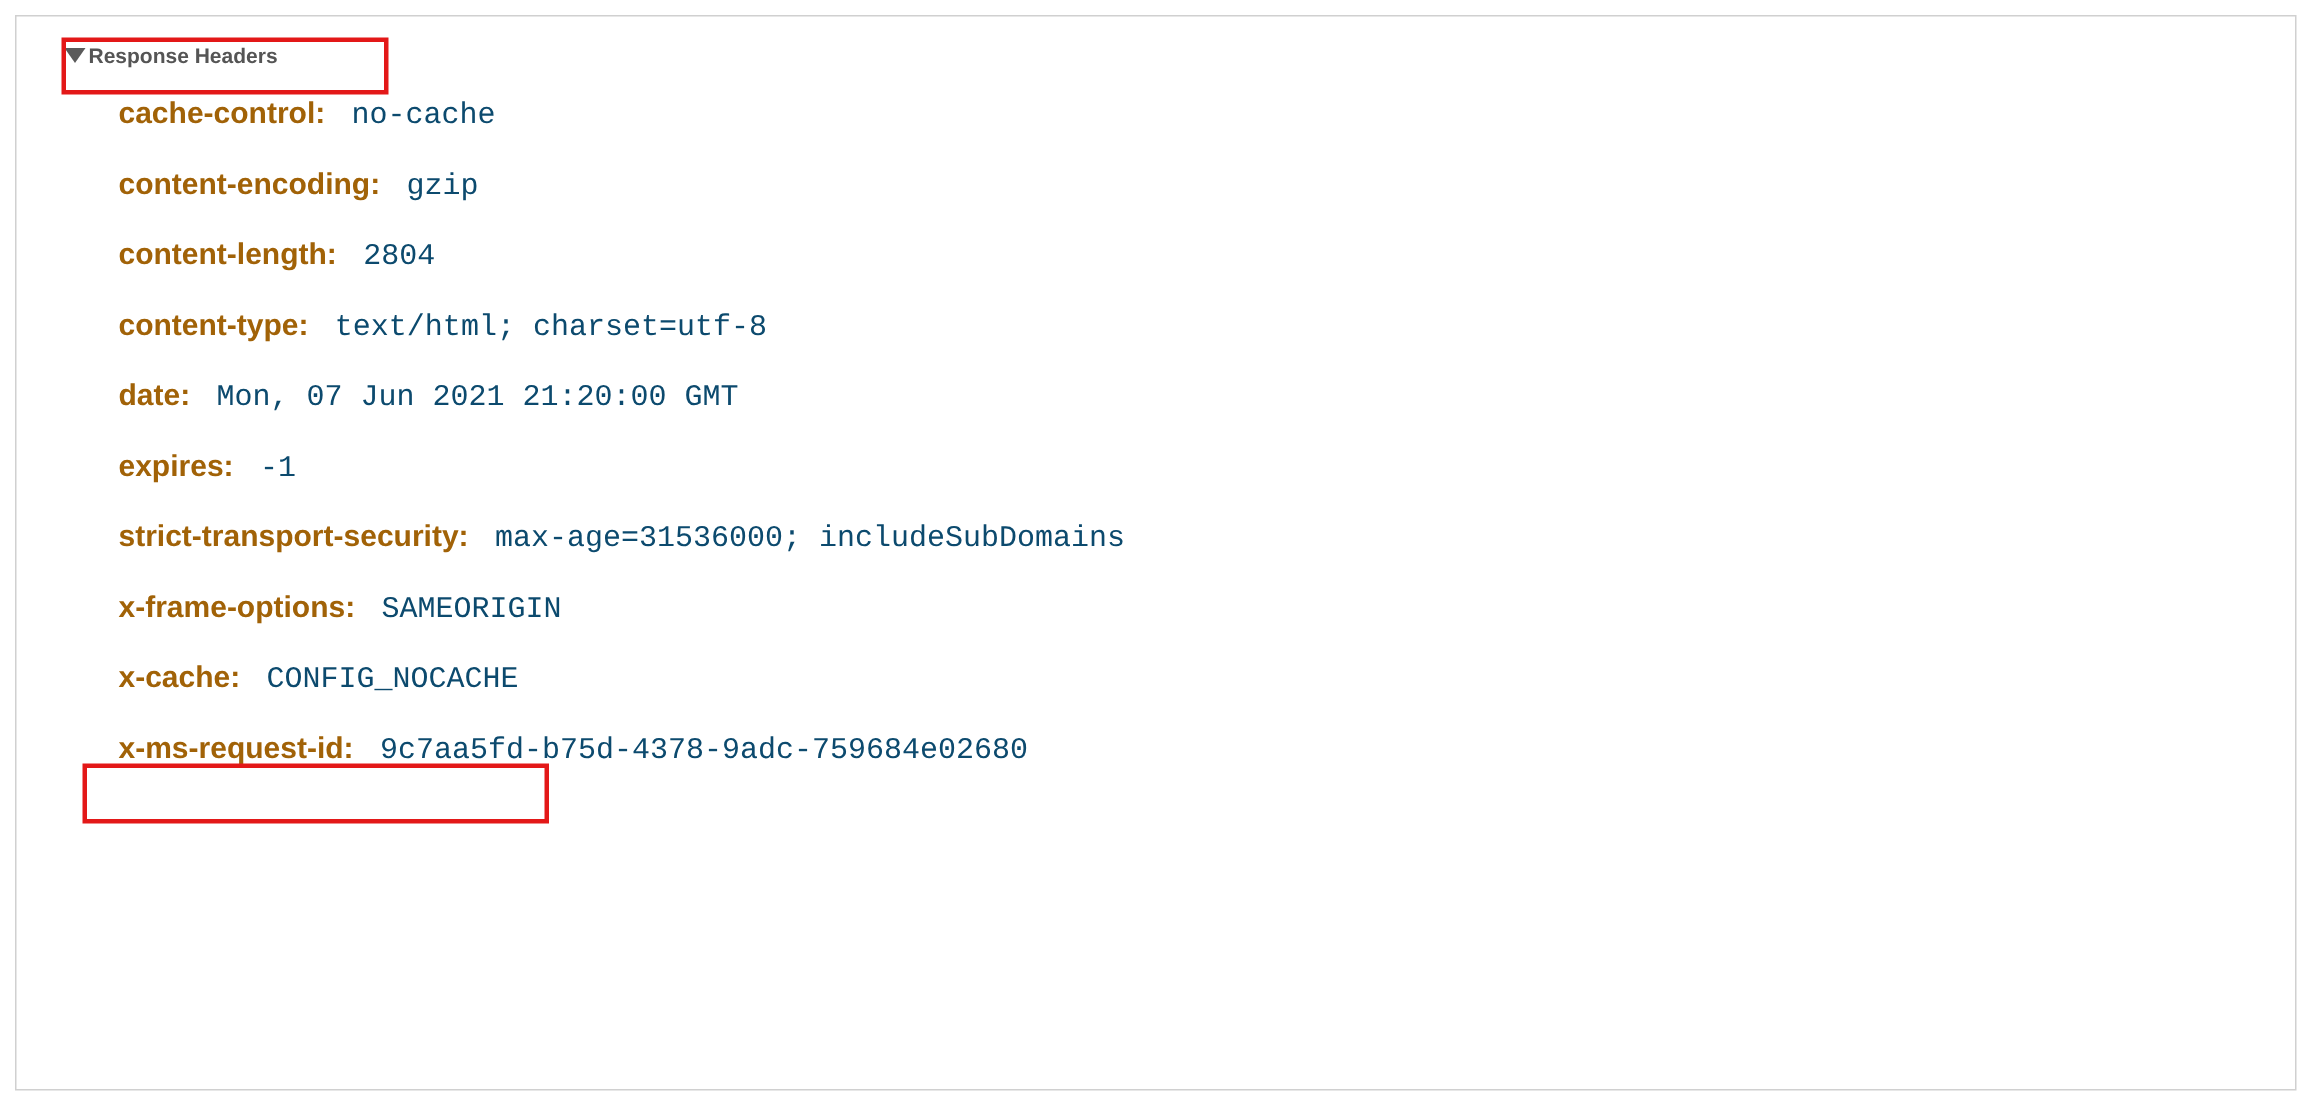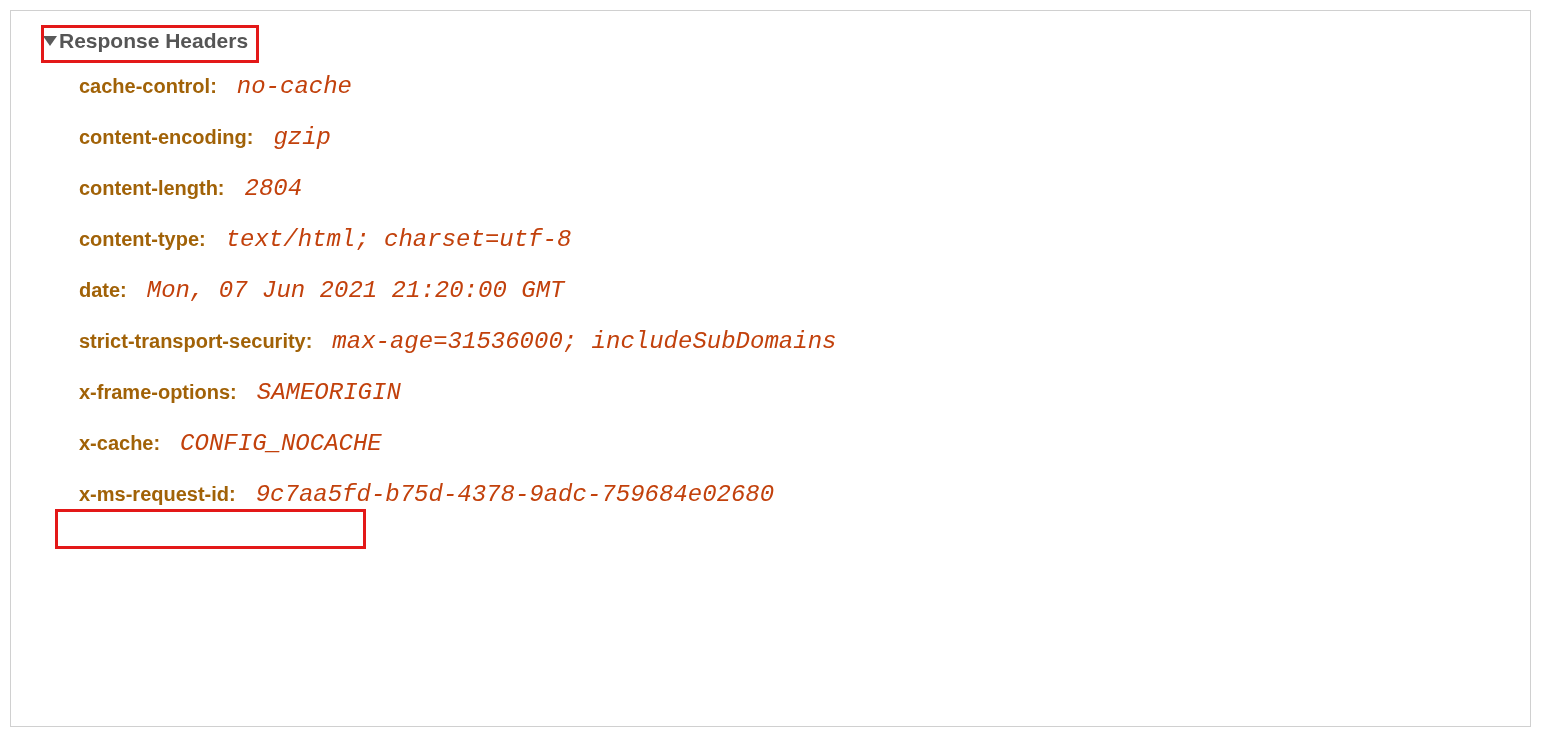--- a/index.html
+++ b/index.html
@@ -28,40 +28,39 @@
       width: 0; height: 0;
       border-left: 7px solid transparent;
       border-right: 7px solid transparent;
       border-top: 10px solid #5a5a5a;
       margin-right: 2px;
       flex-shrink: 0;
     }
     .section-title {
       font-weight: 700;
       color: #555;
-      font-size: 21px;
+      font-size: 14px;
     }
     .headers-list {
       margin-left: 48px;
     }
     .header-row {
       line-height: 1.5;
       margin-bottom: 15px;
       white-space: nowrap;
     }
     .header-name {
       font-weight: 700;
       color: #a16207;
     }
     .header-value {
       font-family: "Consolas", "Courier New", monospace;
-      font-size: 24px;
-      color: #c2410c;
+      font-size: 20px;
+      color: #0c4a6e;
       white-space: pre;
-      font-style: italic;
     }
     .annot {
       position: absolute;
       border: 3px solid #e31818;
       pointer-events: none;
     }
     .annot1 { left: 30px;  top: 14px;  width: 218px; height: 38px; }
     .annot2 { left: 44px;  top: 498px; width: 311px; height: 40px; }
   </style>
 </head>
@@ -92,20 +91,24 @@
     </div>
     <div class="header-row">
       <span class="header-name">content-type:</span>
       <span class="header-value"> text/html; charset=utf-8</span>
     </div>
     <div class="header-row">
       <span class="header-name">date:</span>
       <span class="header-value"> Mon, 07 Jun 2021 21:20:00 GMT</span>
     </div>
     <div class="header-row">
+      <span class="header-name">expires:</span>
+      <span class="header-value"> -1</span>
+    </div>
+    <div class="header-row">
       <span class="header-name">strict-transport-security:</span>
       <span class="header-value"> max-age=31536000; includeSubDomains</span>
     </div>
     <div class="header-row">
       <span class="header-name">x-frame-options:</span>
       <span class="header-value"> SAMEORIGIN</span>
     </div>
     <div class="header-row">
       <span class="header-name">x-cache:</span>
       <span class="header-value"> CONFIG_NOCACHE</span>

